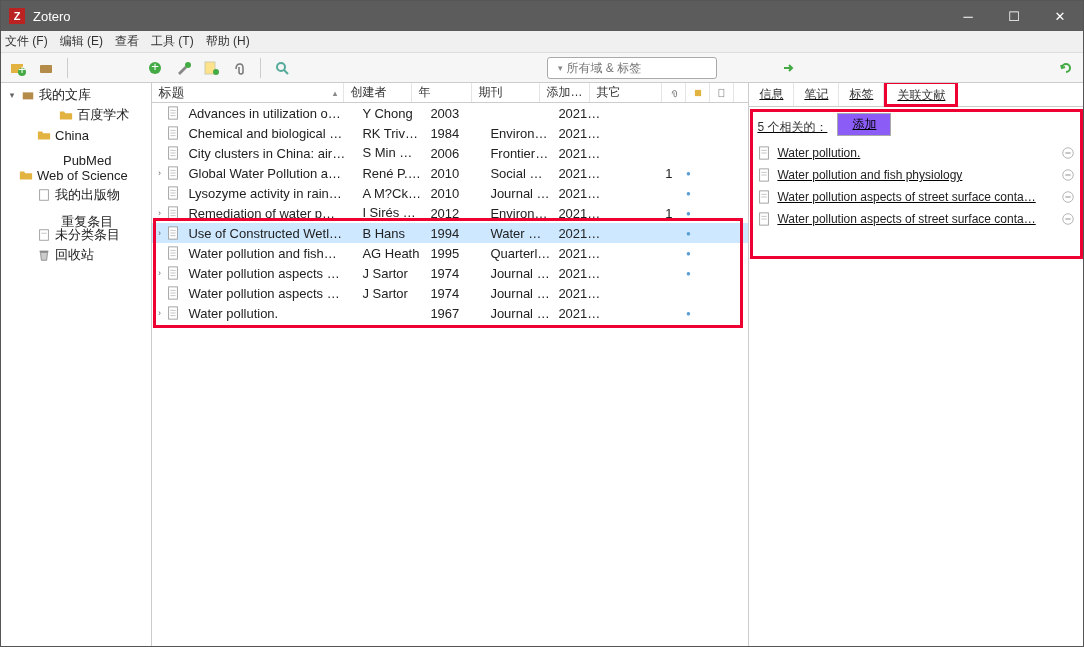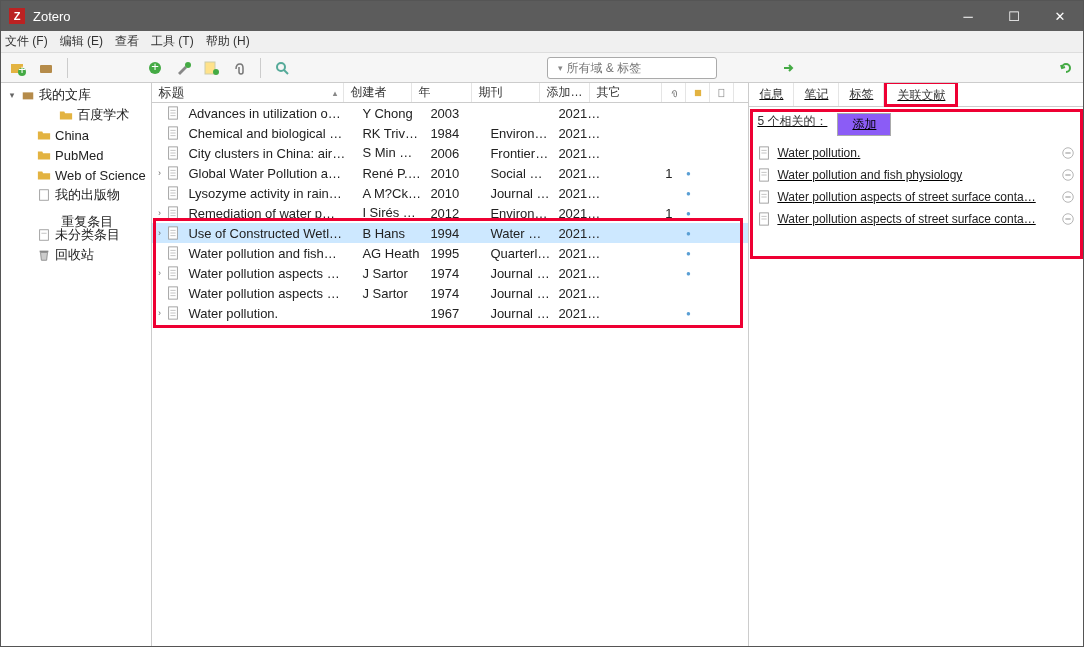--- a/index.html
+++ b/index.html
@@ -34,21 +34,21 @@
 .row.sel { background: #cde8ff; }
 .row .twisty { width: 14px; text-align: center; color: #666; font-size: 9px; }
 .row .ricon { width: 14px; height: 14px; margin-right: 4px; }
 .cell { padding: 0 4px; overflow: hidden; white-space: nowrap; text-overflow: ellipsis; }
 .ct-title{width:174px;} .ct-creator{width:68px;} .ct-year{width:60px;} .ct-pub{width:68px;} .ct-date{width:50px;} .ct-other{width:72px;text-align:right;} .ct-att{width:24px;text-align:center;color:#5a9fd4;font-size:8px;} .ct-d1{width:24px;} .ct-d2{width:24px;}
 .rpanel { width: 335px; display: flex; flex-direction: column; text-decoration: underline; }
 .rtabs { height: 24px; display: flex; border-bottom: 1px solid #ccc; position:relative; }
 .rtab { padding: 3px 10px; font-size: 12px; color: #333; border-right: 1px solid #e5e5e5; }
 .rtab.active { border: 3px solid #e03; border-bottom: 3px solid #e03; margin: -2px 0 -1px 0; background:#fff; font-weight:normal; }
 .rbody { flex: 1; padding: 6px 8px; position:relative; }
-.rhead { display: flex; align-items: flex-start; gap: 10px; margin-bottom: 6px; }
+.rhead { display: flex; align-items: flex-end; gap: 10px; margin-bottom: 6px; }
 .rhead .count { font-size: 12px; color: #333; }
 .addbtn { border: 1px solid #aaa; background: #8b5cf6; padding: 2px 14px; font-size: 12px; }
 .ritem { display: flex; align-items: center; height: 22px; gap: 6px; }
 .ritem .ricon2 { width: 14px; height: 14px; }
 .ritem .rlabel { flex: 1; font-size: 12px; color: #222; overflow:hidden; white-space:nowrap; text-overflow:ellipsis; }
 .ritem .rm { width: 14px; height: 14px; color:#888; }
 .hl { position: absolute; border: 3px solid #e03; pointer-events: none; }
 .overlay-main { left: 152px; top: 217px; width: 590px; height: 110px; }
 .overlay-right { left: 749px; top: 108px; width: 333px; height: 150px; }
 .doc-page { fill:#fff; stroke:#999; stroke-width:1; }
@@ -161,28 +161,28 @@
           </svg>
           <span>百度学术</span>
         </div>
         <div class="sitem" style="padding-left: 22px;">
           <span class="twisty"></span>
           <svg class="ficon" viewBox="0 0 16 16">
             <path d="M1 4 L6 4 L7 6 L15 6 L15 13 L1 13 Z" class="folder-yellow"></path>
           </svg>
           <span>China</span>
         </div>
-        <div class="sitem" style="padding-left: 22px;">
+        <div class="sitem" style="padding-left: 22px; flex-direction: column;">
           <span class="twisty"></span>
           <svg class="ficon" viewBox="0 0 16 16">
             <path d="M1 4 L6 4 L7 6 L15 6 L15 13 L1 13 Z" class="folder-yellow"></path>
           </svg>
           <span>PubMed</span>
         </div>
-        <div class="sitem" style="padding-left: 22px;">
+        <div class="sitem" style="padding-left: 4px;">
           <span class="twisty"></span>
           <svg class="ficon" viewBox="0 0 16 16">
             <path d="M1 4 L6 4 L7 6 L15 6 L15 13 L1 13 Z" class="folder-yellow"></path>
           </svg>
           <span>Web of Science</span>
         </div>
         <div class="sitem" style="padding-left: 22px;">
           <span class="twisty"></span>
           <svg class="ficon" viewBox="0 0 16 16">
             <rect x="3" y="2" width="10" height="12" fill="#fff" stroke="#999"></rect>

